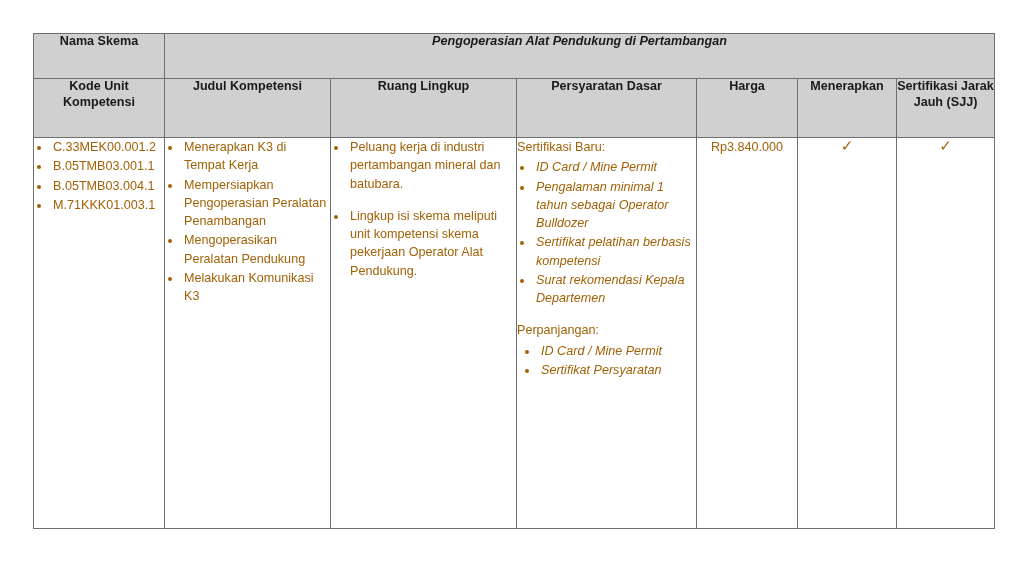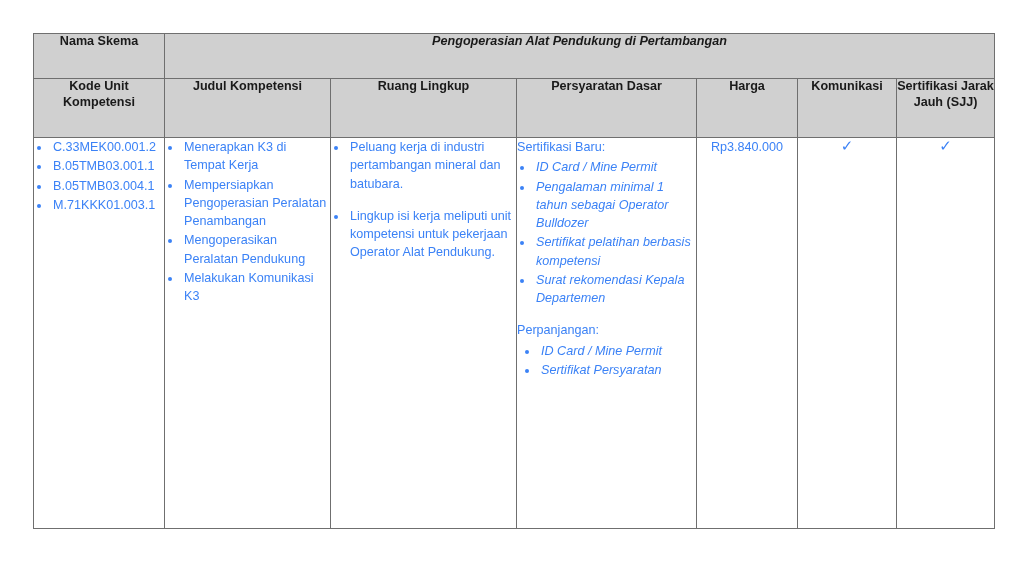--- a/index.html
+++ b/index.html
@@ -49,21 +49,21 @@
     height: 44px;
     font-style: italic;
   }
   .hdr-row2 td {
     height: 58px;
   }
   .cell {
     padding: 10px 12px 10px 12px;
     font-size: 12.6px;
     line-height: 1.45;
-    color: #3b82f6;
+    color: #a16207;
   }
   .cell ul {
     margin: 0;
     padding-left: 17px;
     list-style-type: disc;
   }
   .cell ul li {
     margin: 0 0 1px 0;
     padding-left: 2px;
   }
@@ -129,21 +129,21 @@
       <tr>
         <td class="hdr hdr-top-left">Nama Skema</td>
         <td class="hdr hdr-top-wide" colspan="6">Pengoperasian Alat Pendukung di Pertambangan</td>
       </tr>
       <tr class="hdr-row2">
         <td class="hdr">Kode Unit Kompetensi</td>
         <td class="hdr">Judul Kompetensi</td>
         <td class="hdr">Ruang Lingkup</td>
         <td class="hdr">Persyaratan Dasar</td>
         <td class="hdr">Harga</td>
-        <td class="hdr">Komunikasi</td>
+        <td class="hdr">Menerapkan</td>
         <td class="hdr">Sertifikasi Jarak Jauh (SJJ)</td>
       </tr>
       <tr class="body-row">
         <td class="cell kode-cell">
           <ul>
             <li>C.33MEK00.001.2</li>
             <li>B.05TMB03.001.1</li>
             <li>B.05TMB03.004.1</li>
             <li>M.71KKK01.003.1</li>
           </ul>
@@ -154,21 +154,21 @@
             <li>Mempersiapkan Pengoperasian Peralatan Penambangan</li>
             <li>Mengoperasikan Peralatan Pendukung</li>
             <li>Melakukan Komunikasi K3</li>
           </ul>
         </td>
         <td class="cell ruang-cell">
           <ul>
             <li>Peluang kerja di industri pertambangan mineral dan batubara.</li>
           </ul>
           <ul>
-            <li>Lingkup isi kerja meliputi unit kompetensi untuk pekerjaan Operator Alat Pendukung.</li>
+            <li>Lingkup isi skema meliputi unit kompetensi skema pekerjaan Operator Alat Pendukung.</li>
           </ul>
         </td>
         <td class="cell syarat-cell">
           <p class="lead">Sertifikasi Baru:</p>
           <ul>
             <li>ID Card / Mine Permit</li>
             <li>Pengalaman minimal 1 tahun sebagai Operator Bulldozer</li>
             <li>Sertifikat pelatihan berbasis kompetensi</li>
             <li>Surat rekomendasi Kepala Departemen</li>
           </ul>

